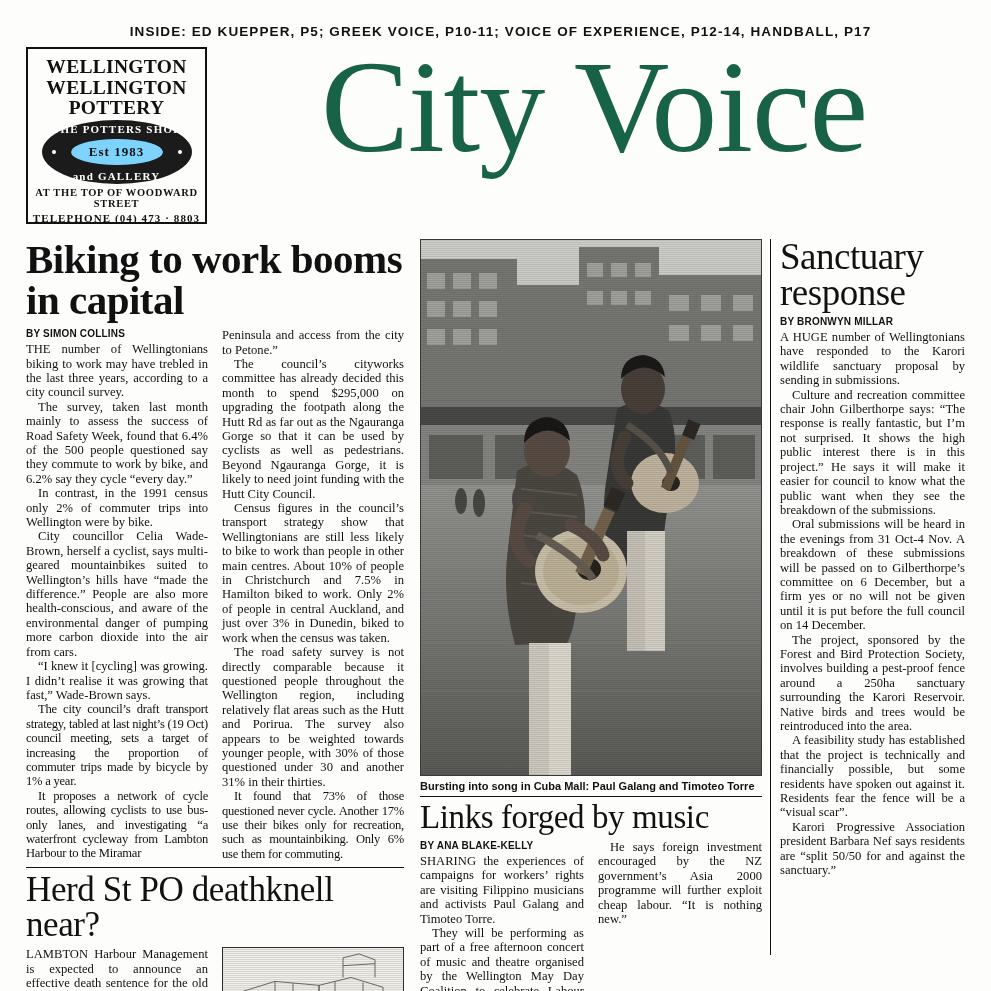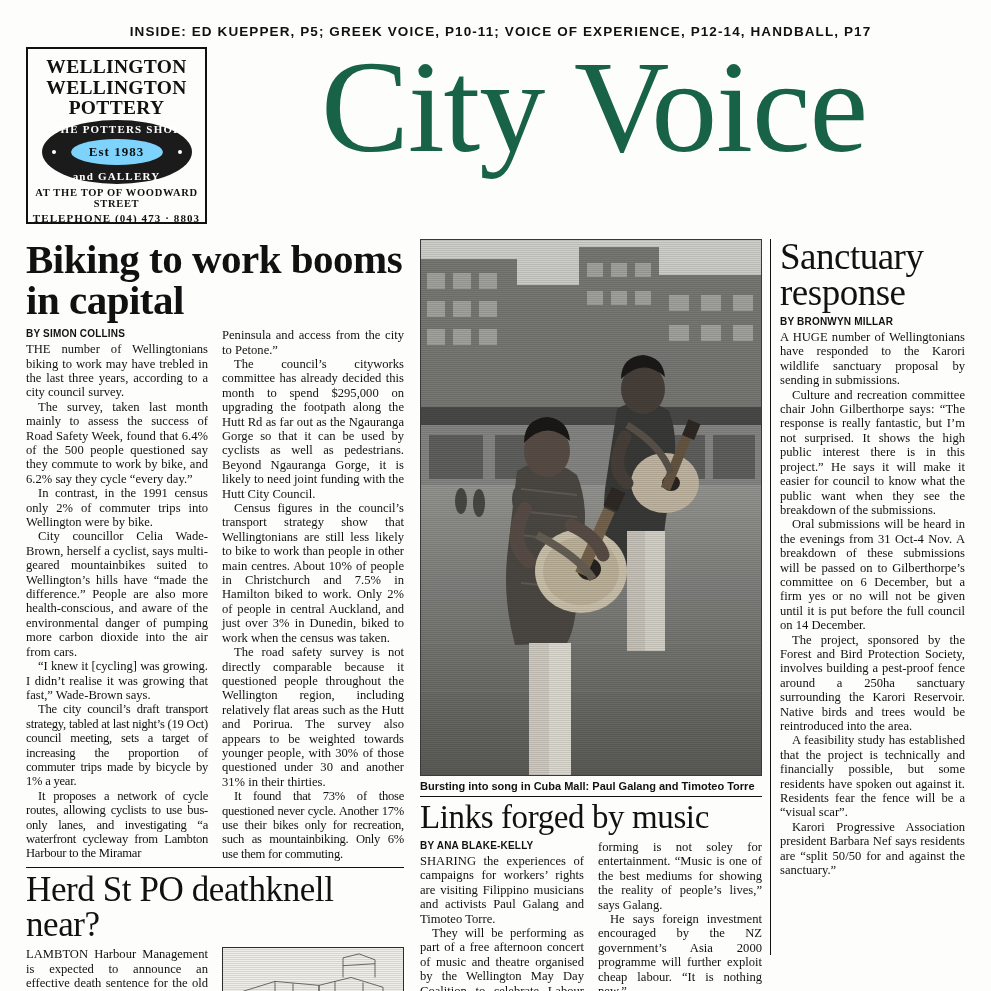--- a/index.html
+++ b/index.html
@@ -456,21 +456,20 @@
 
       <h2 class="head-serif" style="font-size:33px;">Links forged by music</h2>
 
       <div class="body-cols-2" style="margin-top:6px;">
         <div class="bcol">
           <div class="byline">BY ANA BLAKE-KELLY</div>
           <p class="bt first">SHARING the experiences of campaigns for workers’ rights are visiting Filippino musicians and activists Paul Galang and Timoteo Torre.</p>
           <p class="bt">They will be performing as part of a free afternoon concert of music and theatre organised by the Wellington May Day Coalition to celebrate Labour Day on</p>
         </div>
         <div class="bcol">
-          <p class="bt first">forming is not soley for entertainment. “Music is one of the best mediums for showing the reality of people’s lives,” says Galang.</p>
           <p class="bt">He says foreign investment encouraged by the NZ government’s Asia 2000 programme will further exploit cheap labour. “It is nothing new.”</p>
 
         </div>
       </div>
     </div>
 
     <div class="col col-right">
       <h2 class="head-right">Sanctuary response</h2>
       <div class="byline">BY BRONWYN MILLAR</div>
       <p class="bt first">A HUGE number of Wellingtonians have responded to the Karori wildlife sanctuary proposal by sending in submissions.</p>

